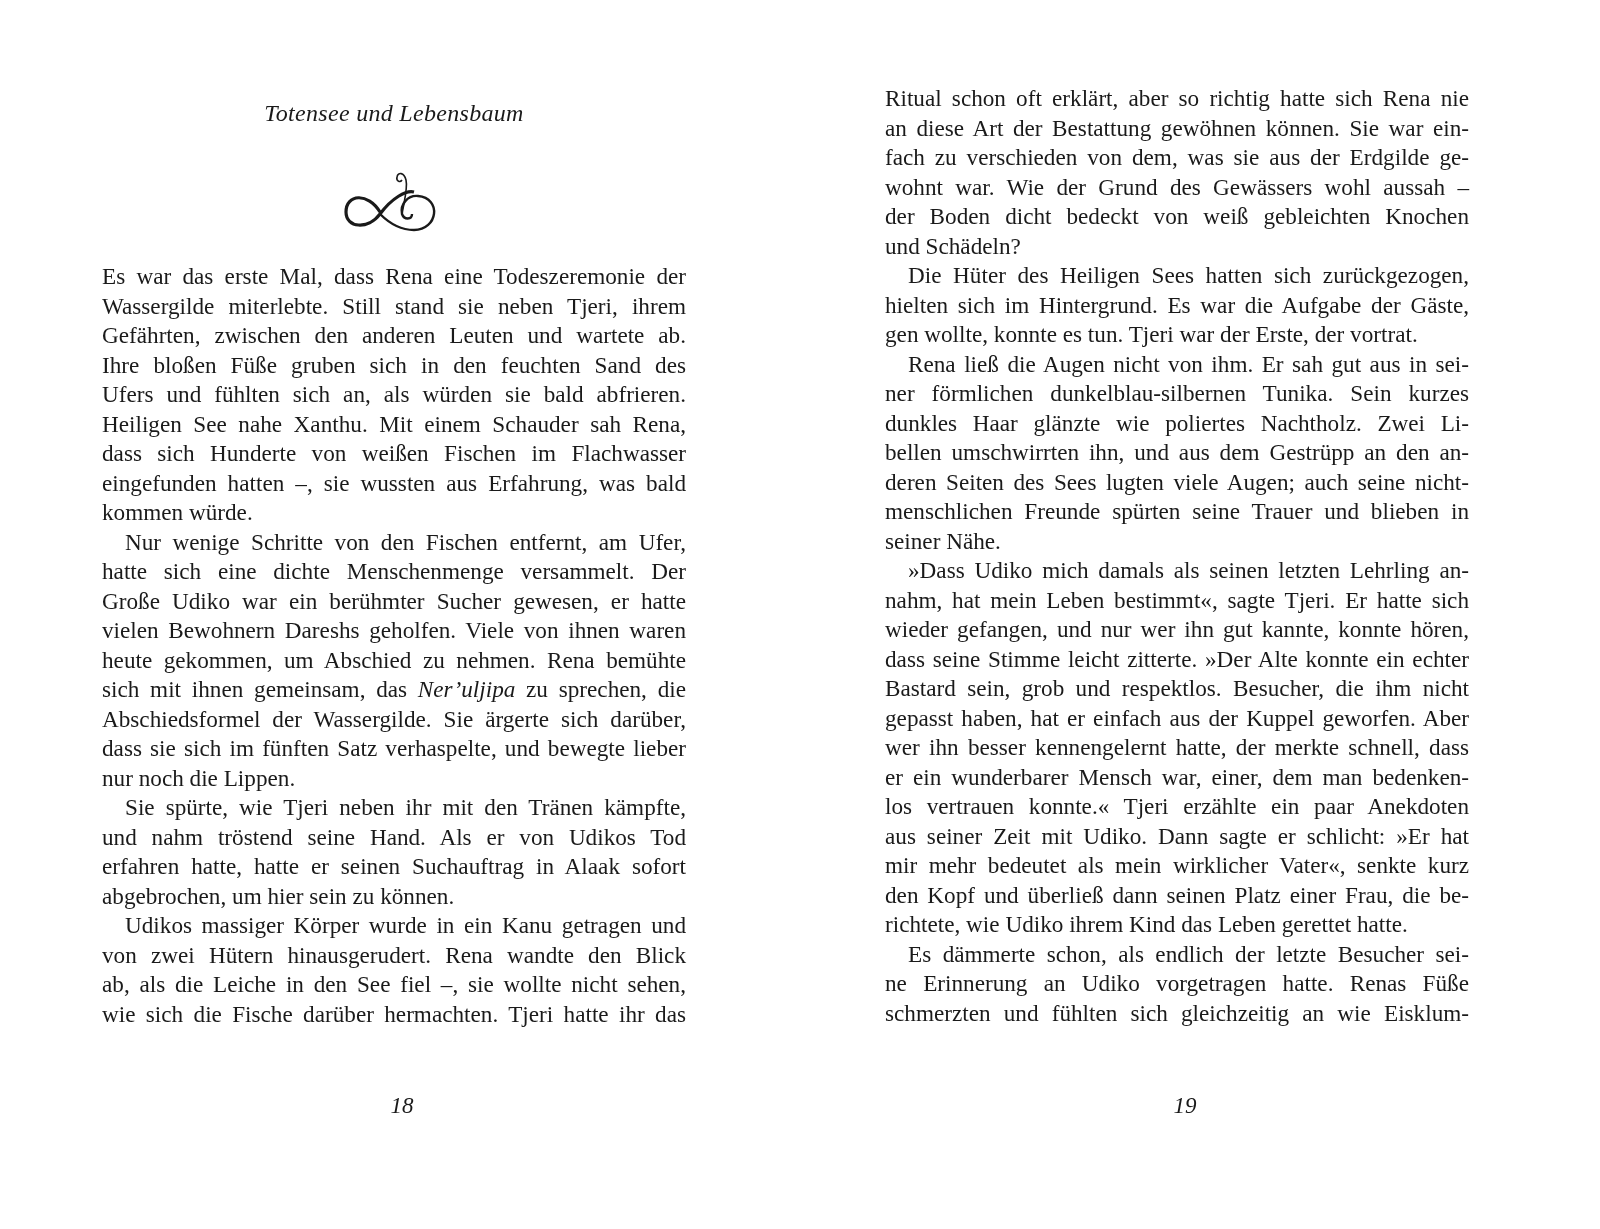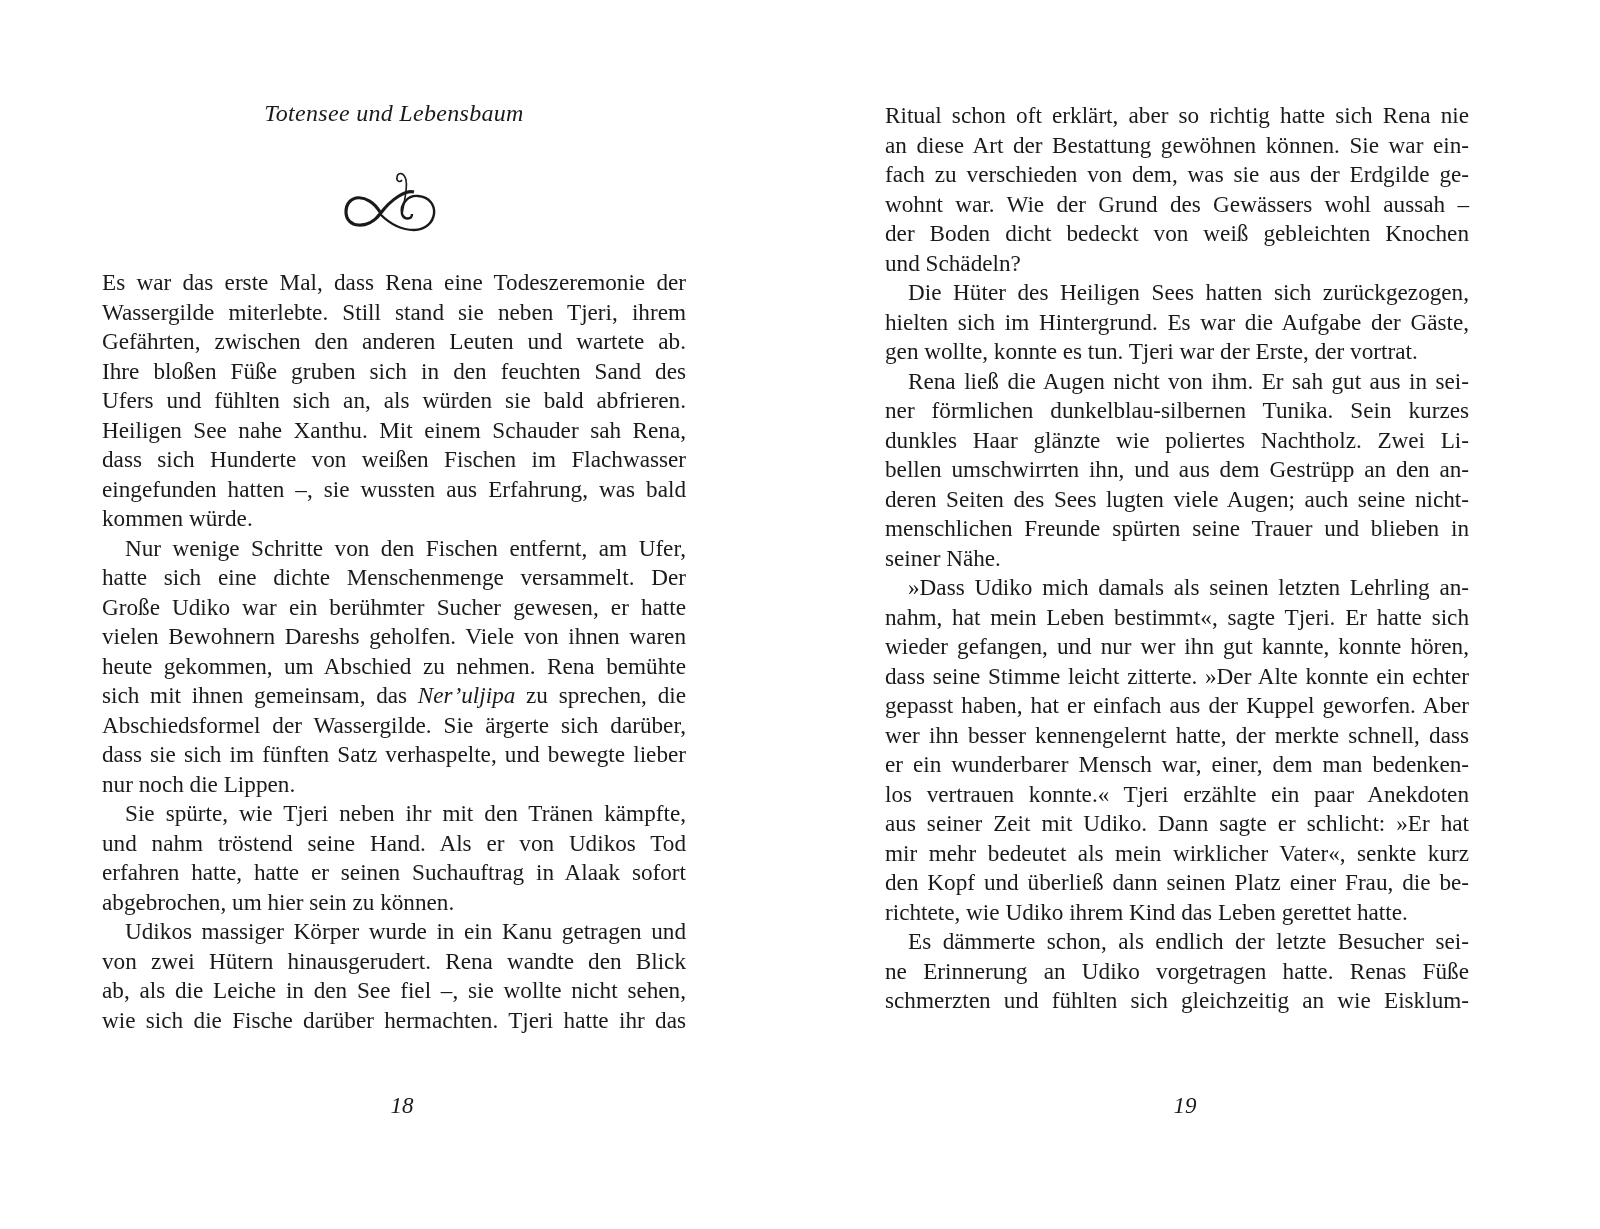--- a/index.html
+++ b/index.html
@@ -43,22 +43,22 @@
       height: 66px;
     }
     .body-text {
       position: absolute;
       left: 0;
       width: 584px;
       font-size: 23.2px;
       line-height: 29.5px;
       text-align: justify;
     }
-    .page-left .body-text { top: 268px; }
-    .page-right .body-text { top: 84px; margin-top: 17px; }
+    .page-left .body-text { top: 262px; }
+    .page-right .body-text { top: 84px; }
 
     .line {
       display: block;
       white-space: nowrap;
       text-align: justify;
       text-align-last: justify;
       height: 29.5px;
     }
     .line.last {
       text-align-last: left;
@@ -134,20 +134,21 @@
       <span class="line">ner förmlichen dunkelblau-silbernen Tunika. Sein kurzes</span>
       <span class="line">dunkles Haar glänzte wie poliertes Nachtholz. Zwei Li-</span>
       <span class="line">bellen umschwirrten ihn, und aus dem Gestrüpp an den an-</span>
       <span class="line">deren Seiten des Sees lugten viele Augen; auch seine nicht-</span>
       <span class="line">menschlichen Freunde spürten seine Trauer und blieben in</span>
       <span class="line last">seiner Nähe.</span>
       <span class="line indent">»Dass Udiko mich damals als seinen letzten Lehrling an-</span>
       <span class="line">nahm, hat mein Leben bestimmt«, sagte Tjeri. Er hatte sich</span>
       <span class="line">wieder gefangen, und nur wer ihn gut kannte, konnte hören,</span>
       <span class="line">dass seine Stimme leicht zitterte. »Der Alte konnte ein echter</span>
+      <span class="line">Bastard sein, grob und respektlos. Besucher, die ihm nicht</span>
       <span class="line">gepasst haben, hat er einfach aus der Kuppel geworfen. Aber</span>
       <span class="line">wer ihn besser kennengelernt hatte, der merkte schnell, dass</span>
       <span class="line">er ein wunderbarer Mensch war, einer, dem man bedenken-</span>
       <span class="line">los vertrauen konnte.« Tjeri erzählte ein paar Anekdoten</span>
       <span class="line">aus seiner Zeit mit Udiko. Dann sagte er schlicht: »Er hat</span>
       <span class="line">mir mehr bedeutet als mein wirklicher Vater«, senkte kurz</span>
       <span class="line">den Kopf und überließ dann seinen Platz einer Frau, die be-</span>
       <span class="line last">richtete, wie Udiko ihrem Kind das Leben gerettet hatte.</span>
       <span class="line indent">Es dämmerte schon, als endlich der letzte Besucher sei-</span>
       <span class="line">ne Erinnerung an Udiko vorgetragen hatte. Renas Füße</span>

